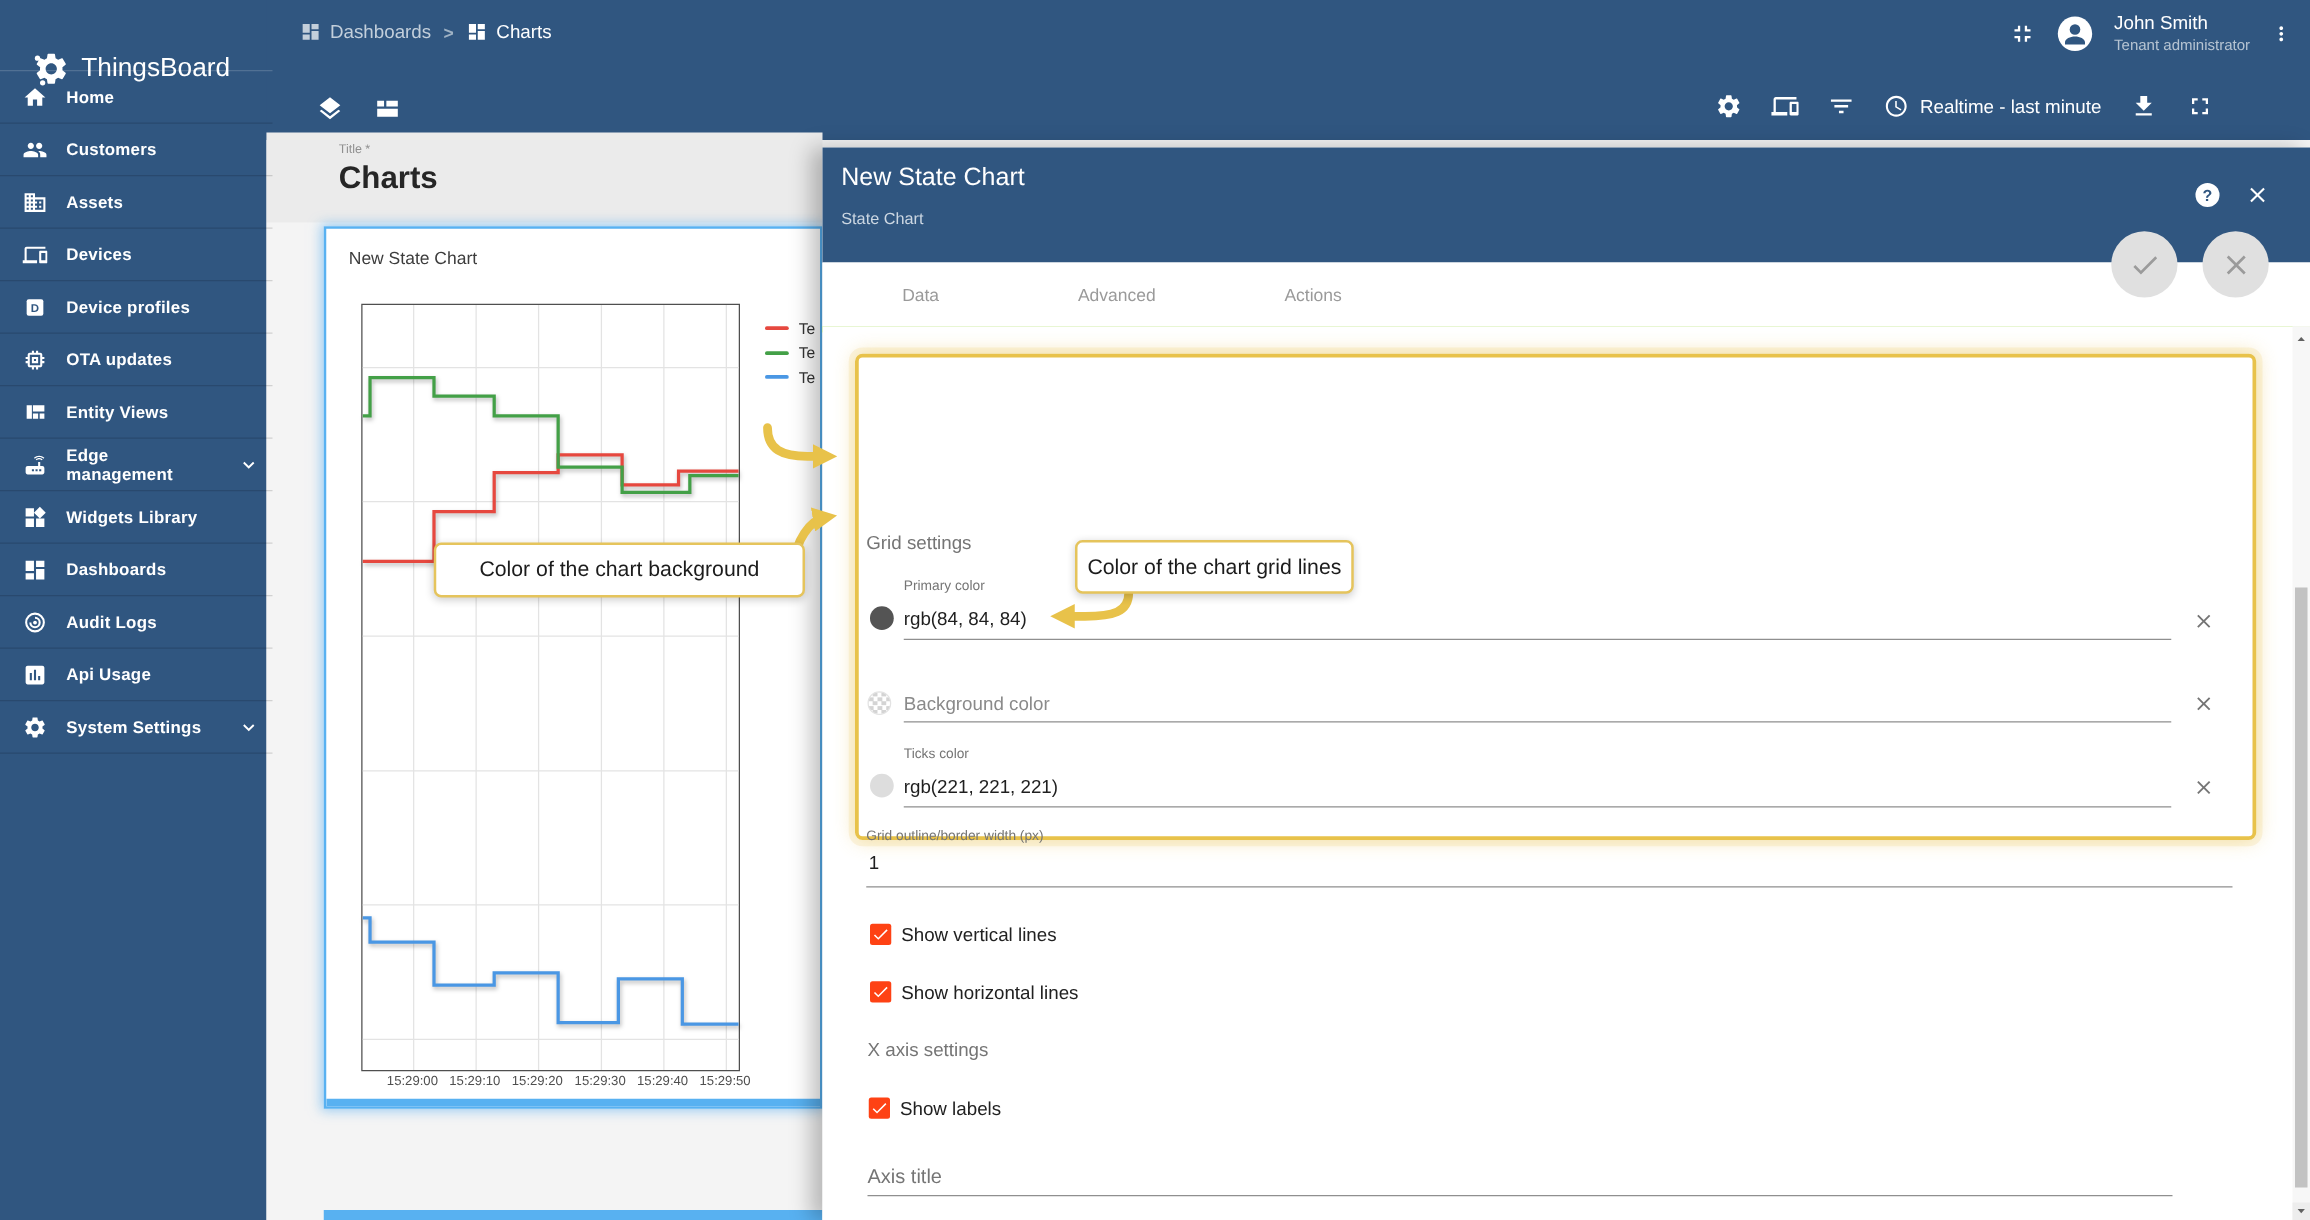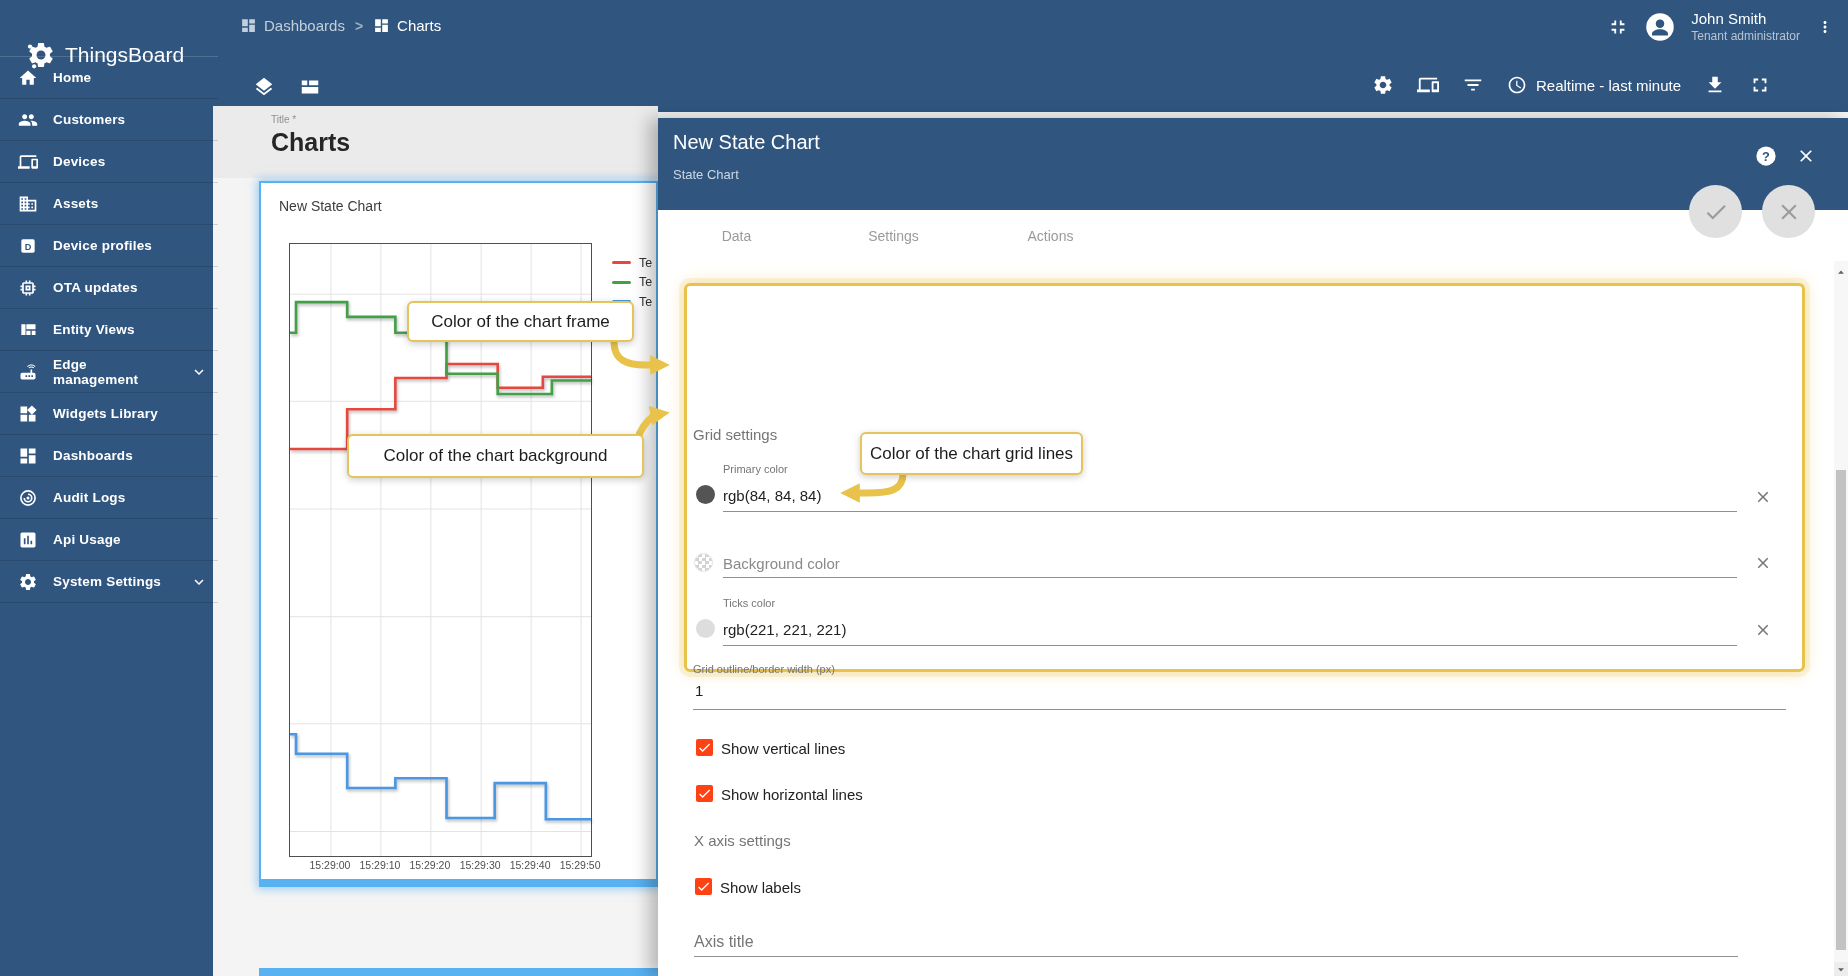--- a/index.html
+++ b/index.html
@@ -237,32 +237,32 @@
           <span class="sb-ic">
             <svg viewBox="0 0 24 24">
               <path fill="currentColor" d="M16 11c1.66 0 2.99-1.34 2.99-3S17.66 5 16 5c-1.66 0-3 1.34-3 3s1.34 3 3 3zm-8 0c1.66 0 2.99-1.34 2.99-3S9.66 5 8 5C6.34 5 5 6.34 5 8s1.34 3 3 3zm0 2c-2.33 0-7 1.17-7 3.5V19h14v-2.5c0-2.33-4.67-3.5-7-3.5zm8 0c-.29 0-.62.02-.97.05 1.16.84 1.97 1.97 1.97 3.45V19h6v-2.5c0-2.33-4.67-3.5-7-3.5z"></path>
             </svg>
           </span>
           <span class="lbl">Customers</span>
         </div>
         <div class="sb-item">
           <span class="sb-ic">
             <svg viewBox="0 0 24 24">
+              <path fill="currentColor" d="M12 7V3H2v18h20V7H12zM6 19H4v-2h2v2zm0-4H4v-2h2v2zm0-4H4V9h2v2zm0-4H4V5h2v2zm4 12H8v-2h2v2zm0-4H8v-2h2v2zm0-4H8V9h2v2zm0-4H8V5h2v2zm10 12h-8v-2h2v-2h-2v-2h2v-2h-2V9h8v10zm-2-8h-2v2h2v-2zm0 4h-2v2h2v-2z"></path>
+            </svg>
+          </span>
+          <span class="lbl">Assets</span>
+        </div>
+        <div class="sb-item">
+          <span class="sb-ic">
+            <svg viewBox="0 0 24 24">
               <path fill="currentColor" d="M4 6h18V4H4c-1.1 0-2 .9-2 2v11H0v3h14v-3H4V6zm19 2h-6c-.55 0-1 .45-1 1v10c0 .55.45 1 1 1h6c.55 0 1-.45 1-1V9c0-.55-.45-1-1-1zm-1 9h-4v-7h4v7z"></path>
             </svg>
           </span>
           <span class="lbl">Devices</span>
-        </div>
-        <div class="sb-item">
-          <span class="sb-ic">
-            <svg viewBox="0 0 24 24">
-              <path fill="currentColor" d="M12 7V3H2v18h20V7H12zM6 19H4v-2h2v2zm0-4H4v-2h2v2zm0-4H4V9h2v2zm0-4H4V5h2v2zm4 12H8v-2h2v2zm0-4H8v-2h2v2zm0-4H8V9h2v2zm0-4H8V5h2v2zm10 12h-8v-2h2v-2h-2v-2h2v-2h-2V9h8v10zm-2-8h-2v2h2v-2zm0 4h-2v2h2v-2z"></path>
-            </svg>
-          </span>
-          <span class="lbl">Assets</span>
         </div>
         <div class="sb-item">
           <span class="sb-ic">
             <svg viewBox="0 0 24 24">
               <rect x="4" y="4" width="16" height="16" rx="2" fill="currentColor"></rect>
               <text x="12" y="16.3" text-anchor="middle" font-size="11" font-weight="bold" fill="#305680" font-family="Liberation Sans,sans-serif">D</text>
             </svg>
           </span>
           <span class="lbl">Device profiles</span>
         </div>
@@ -415,21 +415,21 @@
             <path fill="currentColor" d="M9 16.17 4.83 12l-1.42 1.41L9 19 21 7l-1.41-1.41z"></path>
           </svg></span>
       </div>
     <div class="fab discard">
         <span style="color: rgb(155, 155, 155); width: 26px; height: 26px; display: block;"><svg viewBox="0 0 24 24">
             <path fill="currentColor" d="M19 6.41 17.59 5 12 10.59 6.41 5 5 6.41 10.59 12 5 17.59 6.41 19 12 13.41 17.59 19 19 17.59 13.41 12z"></path>
           </svg></span>
       </div>
     <div class="tabs" id="tabs">
         <div class="tab">Data</div>
-        <div class="tab">Settings</div>
+        <div class="tab">Advanced</div>
         <div class="tab">Actions</div>
       </div>
 
     <div class="panel-body">
 
       <div class="hl-box"></div>
       <div class="section-lbl" style="left:35px;top:165px">Grid settings</div>
 
       <div class="swatch" style="left: 38px; top: 224px; background: rgb(84, 84, 84);"></div>
       <div class="fld-lbl" style="left:65px;top:202px">Primary color</div>
@@ -485,21 +485,20 @@
       <div class="thumb"></div>
     </div>
   </div>
 
   <div class="corner-scroll">
       <span><svg viewBox="0 0 24 24">
           <path fill="currentColor" d="M5 10l7 8 7-8z"></path>
         </svg></span>
     </div>
 
-  <div class="callout co-frame">Color of the chart frame</div>
   <div class="callout co-bg">Color of the chart background</div>
   <div class="callout co-grid">Color of the chart grid lines</div>
 
   <svg class="arrows">
     <defs>
       <marker id="ah" viewBox="0 0 10 10" refX="5" refY="5" markerWidth="2.8" markerHeight="2.8" orient="auto-start-reverse">
         <path d="M0 0 L10 5 L0 10 z" fill="#e8c24a"></path>
       </marker>
     </defs>
     <g fill="none" stroke="#e8c24a" stroke-width="7" stroke-linecap="round">

